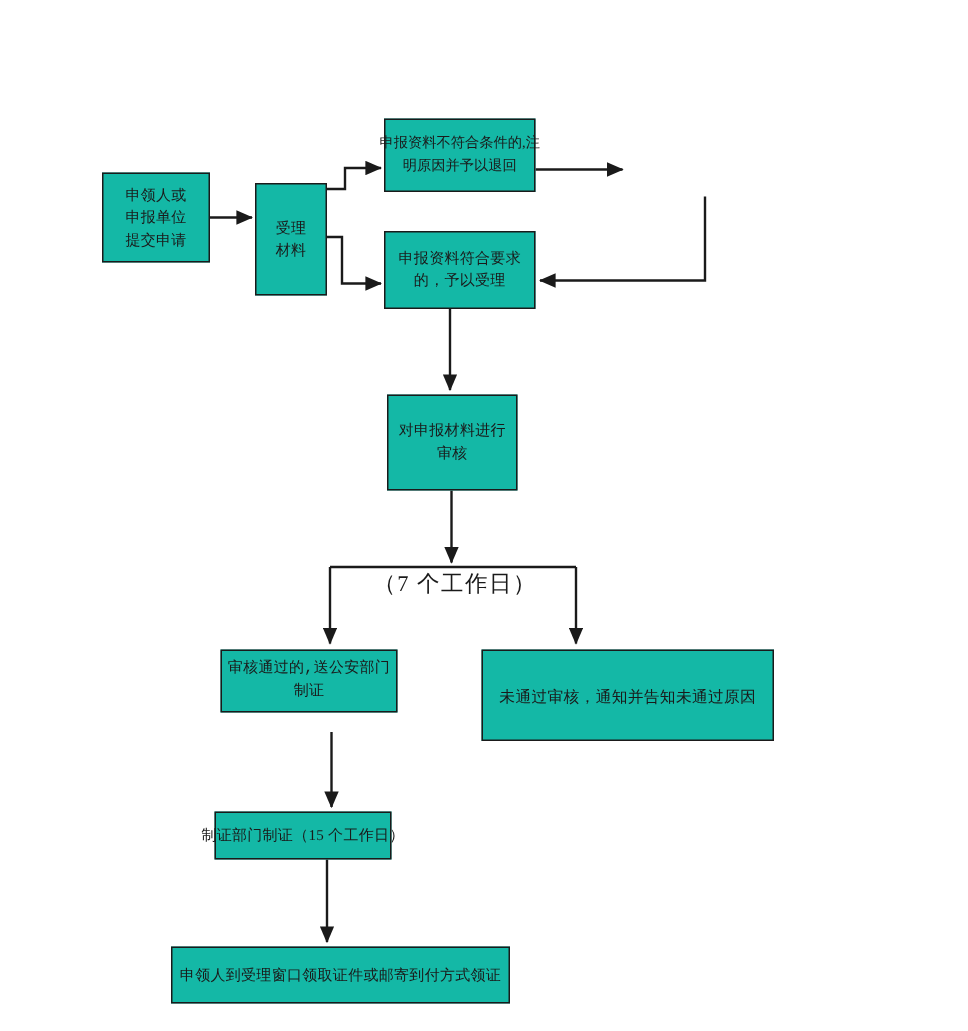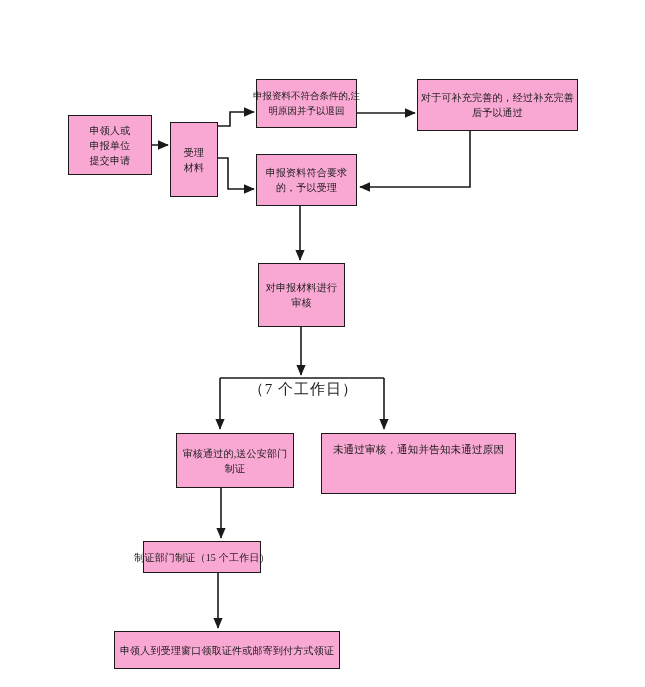--- a/index.html
+++ b/index.html
@@ -7,33 +7,33 @@
   html,body { background:#fff; }
   .canvas {
     position:relative; width:645px; height:687px;
     background:var(--bg-color);
     font-family:"Liberation Serif","DejaVu Serif",serif;
     color:var(--text-color); overflow:hidden;
   }
   .connector-layer { position:absolute; left:0; top:0; width:645px; height:687px; }
   .connector-layer polyline { fill:none; stroke:var(--line-color); stroke-width:1.6px; }
   .node {
-    position:absolute; background:#f9a8d4; border:1.6px solid var(--line-color);
+    position:absolute; background:#14b8a6; border:1.6px solid var(--line-color);
     display:flex; flex-direction:column; align-items:center; justify-content:center;
     text-align:center; font-size:10px; line-height:1.5; letter-spacing:0.2px;
   }
   .node span { display:block; white-space:nowrap; }
-  .node-apply      { left:68px;  top:115px; width:84px;  height:60px;text-align:right; }
+  .node-apply      { left:68px;  top:115px; width:72px;  height:60px;text-align:right; }
   .node-accept     { left:170px; top:122px; width:48px;  height:75px; }
   .node-reject     { left:256px; top:79px;  width:101px; height:49px; font-size:9.5px; letter-spacing:0; }
   .node-supplement { left:417px; top:79px;  width:161px; height:52px; }
   .node-qualified  { left:256px; top:154px; width:101px; height:52px; }
   .node-review     { left:258px; top:263px; width:87px;  height:64px; }
-  .node-pass       { left:176px; top:433px; width:118px; height:55px; }
-  .node-fail       { left:321px; top:433px; width:195px; height:61px; justify-content:flex-start; padding-top:8px; font-size:10.5px; }
+  .node-pass       { left:147px; top:433px; width:118px; height:42px;font-family:Liberation Mono, monospace; }
+  .node-fail       { left:321px; top:433px; width:195px; height:61px; justify-content:flex-start; padding-top:24px; font-size:10.5px; }
   .node-produce    { left:143px; top:541px; width:118px; height:32px; }
   .node-collect    { left:114px; top:631px; width:226px; height:38px; }
   .duration-label {
     position:absolute; left:218px; top:380px; width:140px;
     text-align:right; font-size:15px; letter-spacing:1px;
   }
 </style>
 </head>
 <body>
 
@@ -68,24 +68,20 @@
   <div class="node node-accept">
     <span>受理</span>
     <span>材料</span>
   </div>
 
   <div class="node node-reject">
     <span>申报资料不符合条件的,注</span>
     <span>明原因并予以退回</span>
   </div>
 
-  <div class="node node-supplement">
-    <span>对于可补充完善的，经过补充完善</span>
-    <span>后予以通过</span>
-  </div>
 
   <div class="node node-qualified">
     <span>申报资料符合要求</span>
     <span>的，予以受理</span>
   </div>
 
   <div class="node node-review">
     <span>对申报材料进行</span>
     <span>审核</span>
   </div>

